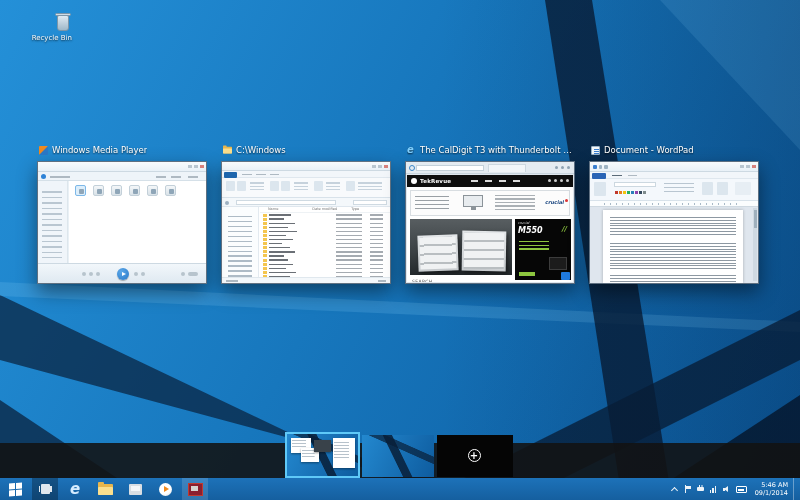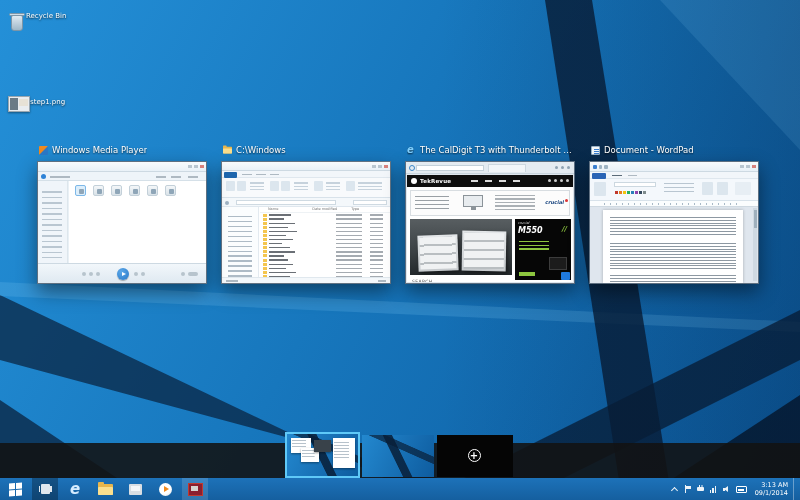--- a/index.html
+++ b/index.html
@@ -10,21 +10,21 @@
   .b-a{background:rgba(9,34,61,.75);clip-path:polygon(0px 400px,150px 500px,0px 500px);}
   .b-f{background:rgba(9,32,58,.7);clip-path:polygon(0px 295px,0px 360px,520px 500px,430px 500px);}
   .b-c{background:rgba(7,28,52,.8);clip-path:polygon(545px 0px,592px 0px,672px 500px,622px 500px);}
   .b-b{background:rgba(8,30,55,.78);clip-path:polygon(420px 500px,800px 310px,800px 360px,520px 500px);}
   .b-g{background:rgba(6,24,46,.85);clip-path:polygon(640px 500px,800px 395px,800px 500px);}
   .b-e{background:rgba(120,195,240,.22);clip-path:polygon(0px 282px,800px 322px,800px 332px,0px 296px);}
   .b-h{background:rgba(90,175,230,.25);clip-path:polygon(660px 0px,800px 0px,800px 150px);}
   .vig{position:absolute;inset:0;background:linear-gradient(to right,transparent 55%,rgba(5,25,50,.22));pointer-events:none;}
 
   
-  .dicon{position:absolute;width:64px;display:flex;flex-direction:row;align-items:flex-start;cursor:default;}
+  .dicon{position:absolute;width:64px;display:flex;flex-direction:column;align-items:flex-end;cursor:default;}
   .dicon .lbl{margin-top:2px;font-size:7px;color:#fff;text-shadow:0 1px 2px rgba(0,0,0,.8);white-space:nowrap;}
   .bin{width:18px;height:22px;position:relative;}
   .bin .body{position:absolute;left:3px;top:5px;width:12px;height:16px;background:linear-gradient(#dfeaf2,#9fb8c9);border-radius:2px 2px 3px 3px;border:1px solid #7d96a8;}
   .bin .rim{position:absolute;left:1px;top:3px;width:16px;height:3px;background:#cfdde8;border:1px solid #7d96a8;border-radius:2px;}
   .imgfile{width:22px;height:16px;background:#e9edf0;border:1px solid #9aa7b0;position:relative;box-shadow:0 1px 2px rgba(0,0,0,.4);}
   .imgfile .pv1{position:absolute;left:1px;top:1px;width:8px;height:12px;background:#2f6fae;}
   .imgfile .pv2{position:absolute;left:10px;top:2px;width:9px;height:7px;background:#c9d4da;}
 
   
   .tv-item{position:absolute;cursor:pointer;}
@@ -197,27 +197,20 @@
   <div class="beam b-g"></div>
   <div class="vig"></div>
 
   <div class="dicon" style="left:8px;top:10px;">
     <div class="bin">
         <div class="rim"></div>
         <div class="body"></div>
       </div>
     <div class="lbl">Recycle Bin</div>
   </div>
-  <div class="dicon" style="left:8px;top:96px;">
-    <div class="imgfile">
-        <div class="pv1" style="background:#6a7b86;"></div>
-        <div class="pv2" style="background:#e7e2d6;"></div>
-      </div>
-    <div class="lbl">step1.png</div>
-  </div>
 
   <div class="tv-item" style="left:221px;top:161px;width:170px;height:123px;">
     <div class="tv-title">
       <div class="appico">
         <div class="folder" style="transform:scale(.6);transform-origin:0 2px;">
             <div class="back"></div>
             <div class="tab"></div>
             <div class="front"></div>
           </div>
       </div>
@@ -591,20 +584,20 @@
       <div class="ti flag"></div>
       <div class="ti plug"></div>
       <div class="ti net">
           <i></i>
           <i></i>
           <i></i>
         </div>
       <div class="ti vol"></div>
       <div class="kbd"></div>
       <div class="clock">
-        <div>3:13 AM</div>
+        <div>5:46 AM</div>
         <div>09/1/2014</div>
       </div>
       <div class="showdesk"></div>
     </div>
   </div>
 
 </div>
 
 </body></html>

